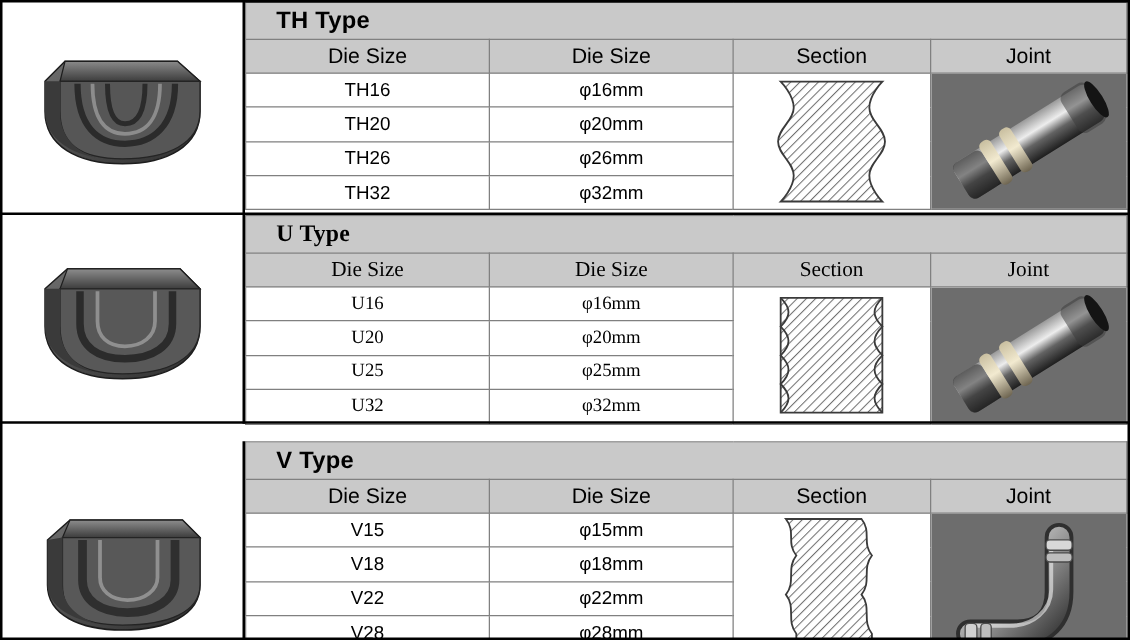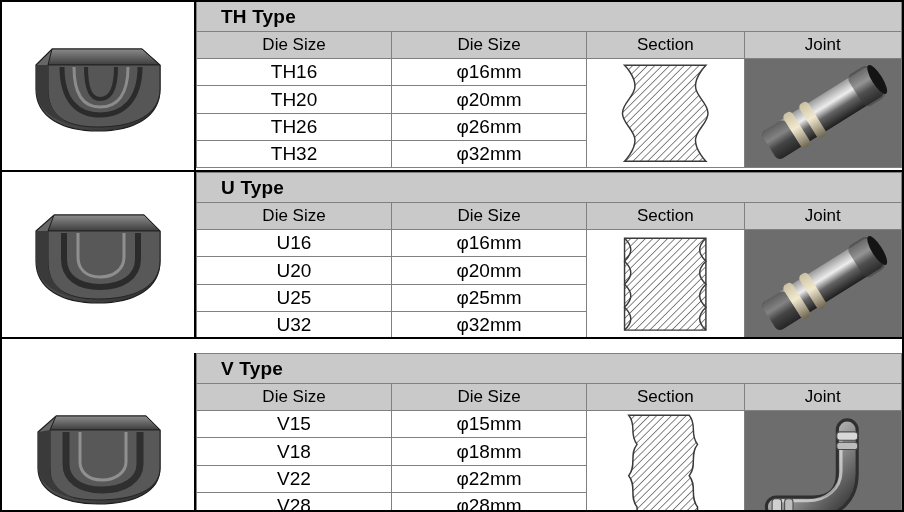--- a/index.html
+++ b/index.html
@@ -29,21 +29,21 @@
   }
   .group {
     position: absolute;
     left: 0;
     width: 904px;
     box-sizing: border-box;
     display: flex;
     flex-direction: row;
   }
   .group-1 { top: 0px; height: 172px; }
-  .group-2 { top: 172px; height: 167px; }
+  .group-2 { top: 172px; height: 167px; font-family: Liberation Serif, serif; }
   .group-3 { top: 353px; height: 207px; }
 
   .divider-h {
     position: absolute;
     left: 0;
     width: 904px;
     height: 2px;
     background: #000000;
   }
 
@@ -103,21 +103,21 @@
     background: #c9c9c9;
     height: 26px;
     text-align: center;
     font-size: 17px;
     color: #000000;
     font-weight: normal;
   }
   .data-row td {
     height: 26px;
     text-align: center;
-    font-size: 19px;
+    font-size: 15px;
     color: #000000;
     background: #ffffff;
   }
   .col-a { width: 192px; }
   .col-b { width: 192px; }
   .col-c { width: 155px; }
   .col-d { width: 155px; }
 
   .media-cell {
     padding: 0;

